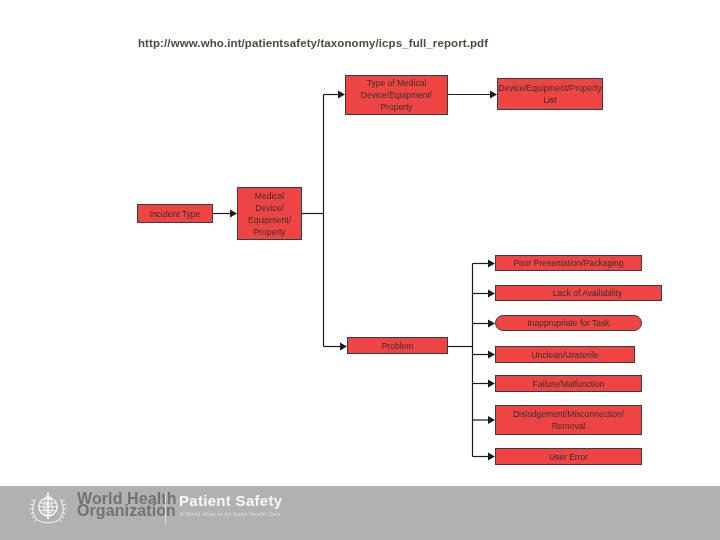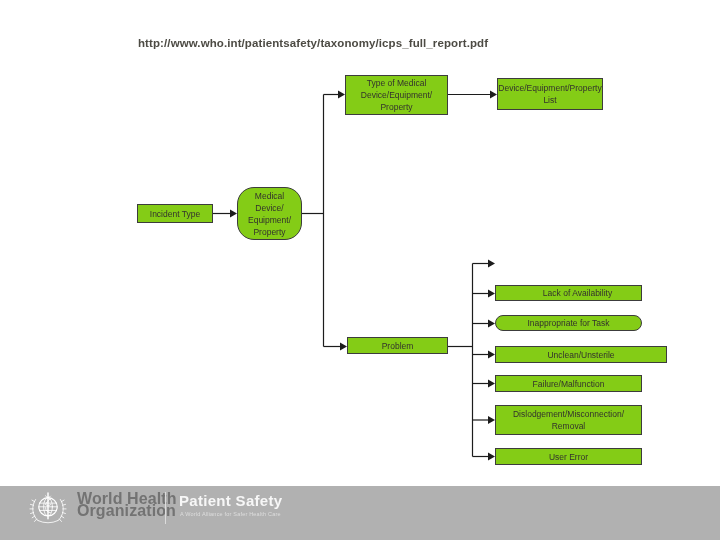--- a/index.html
+++ b/index.html
@@ -1,19 +1,19 @@
 <!DOCTYPE html>
 <html><head>
 <meta charset="utf-8">
 <style>
   html,body{margin:0;padding:0;}
   body{font-family:"Liberation Sans","DejaVu Sans",sans-serif;background:#888;}
   .slide{position:relative;width:720px;height:540px;background:#ffffff;overflow:hidden;}
   .url{position:absolute;left:138px;top:37px;font-size:11.5px;font-weight:bold;color:#4d4b44;letter-spacing:0.1px;}
-  .node{position:absolute;background:#84cc16;border:1px solid #3c3c3c;color:#33322d;
+  .node{position:absolute;background:#ef4444;border:1px solid #3c3c3c;color:#33322d;
         display:flex;align-items:center;justify-content:center;text-align:center;
         font-size:8.5px;line-height:12px;white-space:pre-line;box-sizing:border-box;padding:1px 2px;}
   .connectors{position:absolute;left:0;top:0;width:720px;height:540px;pointer-events:none;}
   .footer{position:absolute;left:0;top:486px;width:720px;height:54px;background:#b1b1b1;}
   .emblem{position:absolute;left:26px;top:488px;}
   .orgname{position:absolute;left:77px;top:493px;color:#737373;font-weight:bold;
            font-size:16px;line-height:11.5px;letter-spacing:0.1px;}
   .divider{position:absolute;left:165px;top:492px;width:1px;height:32px;background:#dcdcdc;}
   .prog-title{position:absolute;left:179px;top:492px;color:#f7f7f7;font-weight:bold;
               font-size:15px;letter-spacing:0.3px;}
@@ -54,40 +54,41 @@
       <polygon points="488,319.5 488,327.5 495,323.5"></polygon>
       <polygon points="488,350.5 488,358.5 495,354.5"></polygon>
       <polygon points="488,379.5 488,387.5 495,383.5"></polygon>
       <polygon points="488,416 488,424 495,420"></polygon>
       <polygon points="488,452.5 488,460.5 495,456.5"></polygon>
     </g>
   </svg>
 
   <div class="node" style="left:137px;top:204px;width:76px;height:19px;">Incident Type</div>
 
-  <div class="node" style="left:237px;top:187px;width:65px;height:53px;border-radius:17px;">Medical
+  <div class="node" style="left:237px;top:187px;width:65px;height:53px;">Medical
 Device/
 Equipment/
 Property</div>
 
   <div class="node" style="left:345px;top:75px;width:103px;height:40px;">Type of Medical
 Device/Equipment/
 Property</div>
 
   <div class="node" style="left:497px;top:78px;width:106px;height:32px;">Device/Equipment/Property
 List</div>
 
   <div class="node" style="left:347px;top:337px;width:101px;height:17px;">Problem</div>
 
+  <div class="node" style="left:495px;top:255px;width:147px;height:16px;">Poor Presentation/Packaging</div>
 
-  <div class="node" style="left:495px;top:285px;width:147px;height:16px;padding-left:20px;">Lack of Availability</div>
+  <div class="node" style="left:495px;top:285px;width:167px;height:16px;padding-left:20px;">Lack of Availability</div>
 
   <div class="node" style="left:495px;top:315px;width:147px;height:16px;border-radius:8px;">Inappropriate for Task</div>
 
-  <div class="node" style="left:495px;top:346px;width:172px;height:17px;">Unclean/Unsterile</div>
+  <div class="node" style="left:495px;top:346px;width:140px;height:17px;">Unclean/Unsterile</div>
 
   <div class="node" style="left:495px;top:375px;width:147px;height:17px;">Failure/Malfunction</div>
 
   <div class="node" style="left:495px;top:405px;width:147px;height:30px;text-align:center;">Dislodgement/Misconnection/
 Removal</div>
 
   <div class="node" style="left:495px;top:448px;width:147px;height:17px;">User Error</div>
 
   <div class="footer"></div>
 

